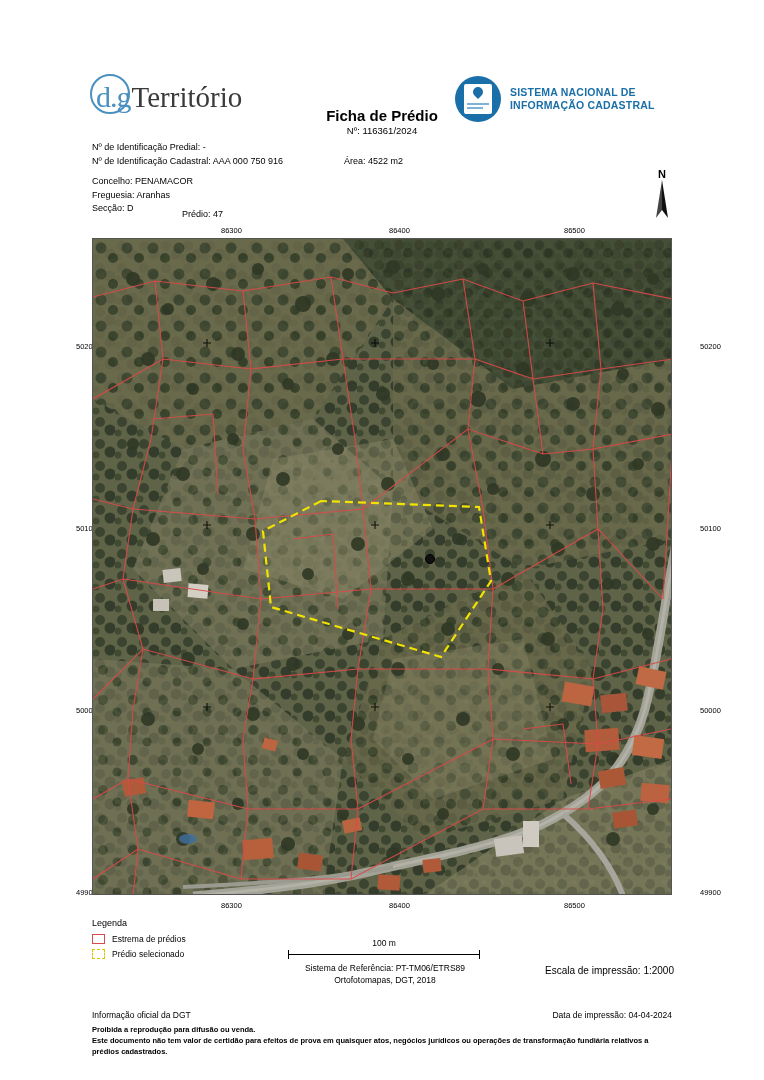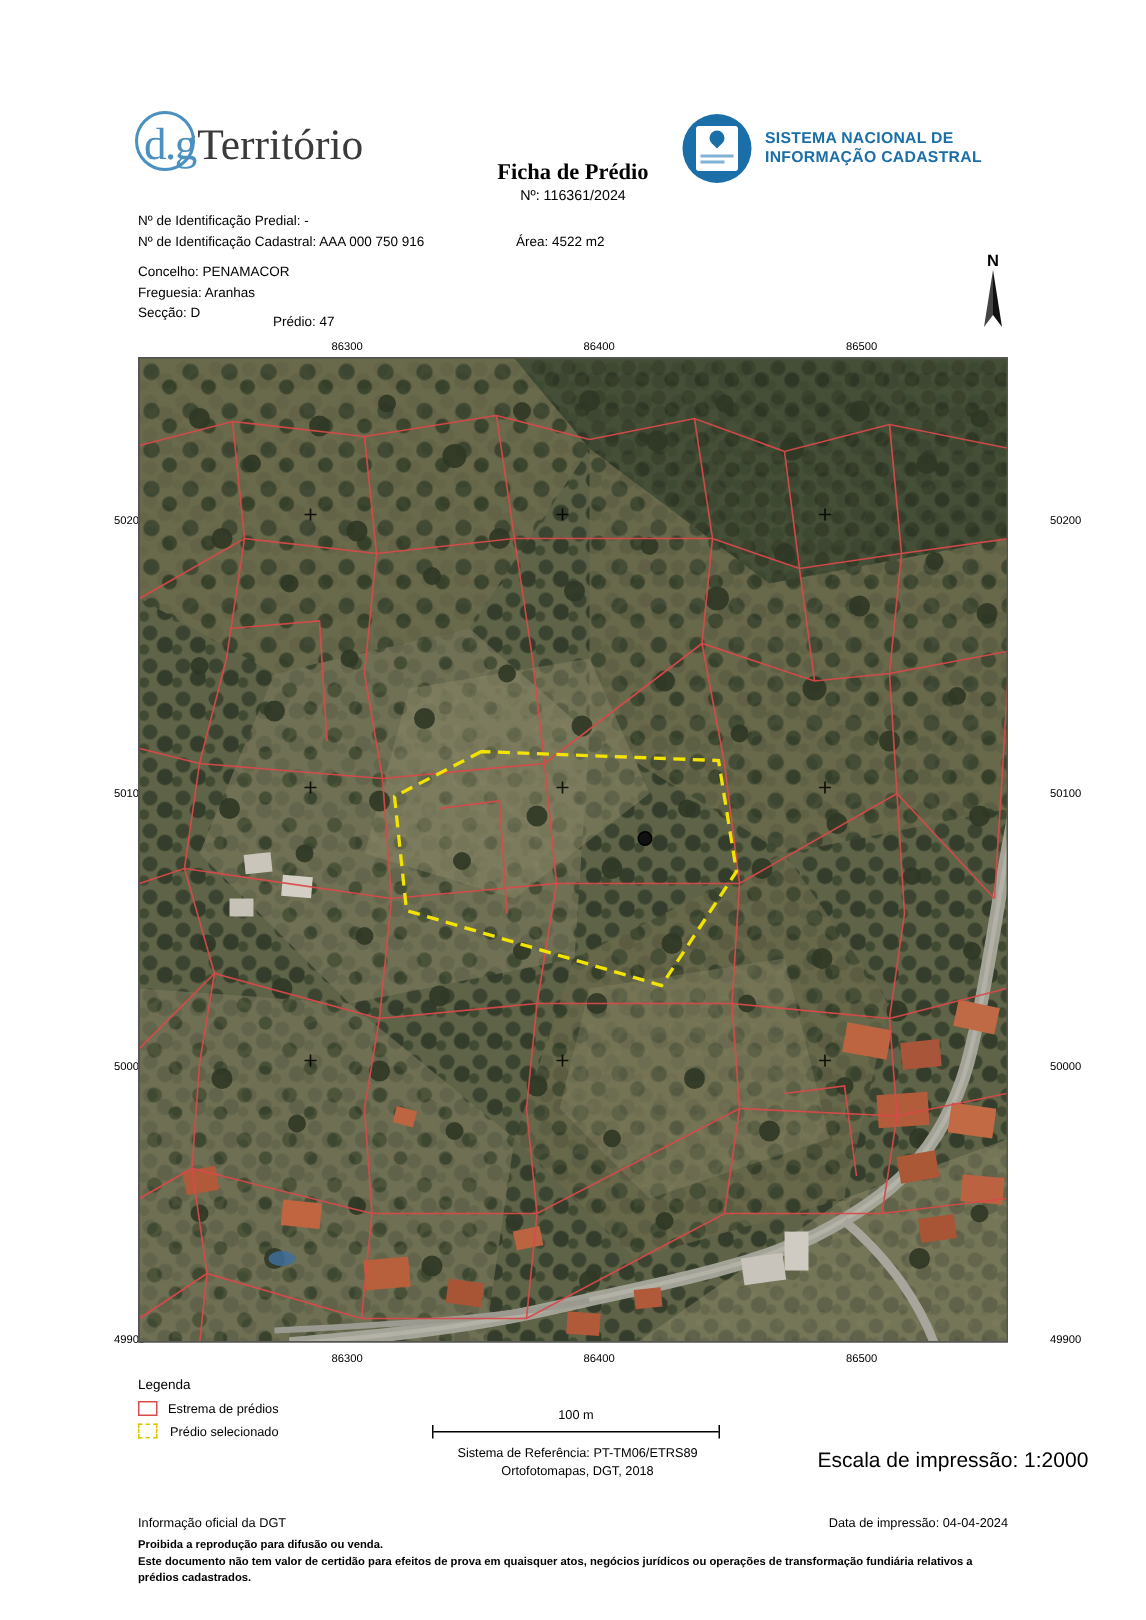--- a/index.html
+++ b/index.html
@@ -102,21 +102,20 @@
   }
 
   
   .doc-title {
     position: absolute;
     left: 0; top: 107px;
     width: 764px;
     text-align: center;
     font-size: 15px;
     font-weight: bold;
-    font-family: Liberation Serif, serif;
   }
   .doc-subtitle {
     position: absolute;
     left: 0; top: 125px;
     width: 764px;
     text-align: center;
     font-size: 9.5px;
   }
 
   
@@ -186,21 +185,20 @@
     font-size: 8.5px;
   }
   .legend-title {
     font-size: 9px;
     margin-bottom: 6px;
   }
   .legend-item {
     display: flex;
     align-items: center;
     margin-bottom: 5px;
-    justify-content: space-between;
   }
   .swatch {
     width: 13px; height: 10px;
     margin-right: 7px;
     box-sizing: border-box;
     flex: none;
   }
   .swatch.estrema {
     border: 1px solid #d94a4a;
     background: #ffffff;
@@ -239,21 +237,21 @@
     position: absolute;
     left: 250px; top: 962px;
     width: 270px;
     text-align: center;
     font-size: 8.5px;
     line-height: 12px;
   }
   .scale-print {
     position: absolute;
     left: 545px; top: 965px;
-    font-size: 14px;
+    font-size: 10px;
   }
 
   
   .footer {
     position: absolute;
     left: 92px; top: 1009px;
     width: 580px;
     font-size: 8px;
     line-height: 12px;
   }

